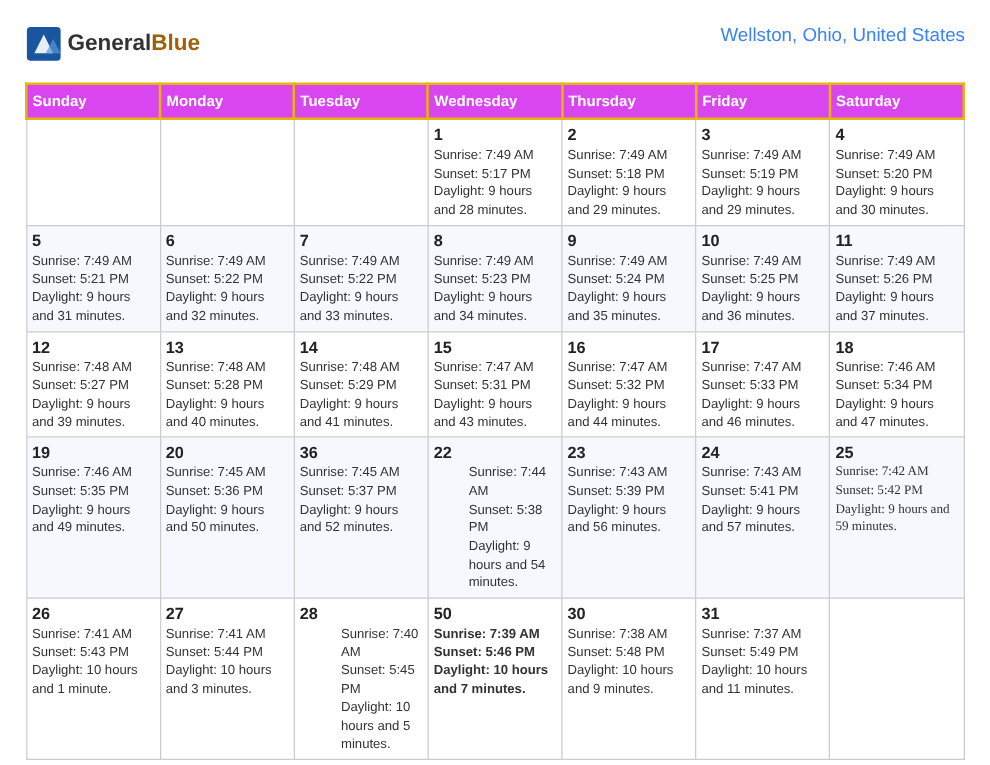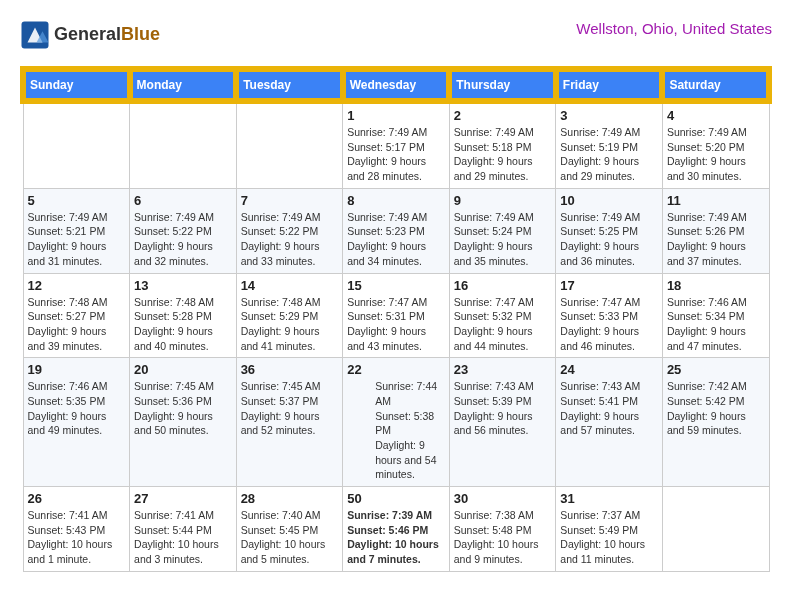--- a/index.html
+++ b/index.html
@@ -43,35 +43,35 @@
     .title-block {
       text-align: right;
     }
     .month-title {
       font-size: 32px;
       font-weight: bold;
       color: #333;
     }
     .location {
       font-size: 15px;
-      color: #a21caf;
+      color: #3b82f6;
     }
     .calendar {
       width: 100%;
       border-collapse: collapse;
       font-size: 11px;
     }
     .calendar th {
-      background-color: #3b82f6;
+      background-color: #d946ef;
       color: #fff;
       padding: 6px 4px;
       text-align: left;
       font-size: 12px;
       font-weight: bold;
-      border: 6px solid #eab308;
+      border: 2px solid #eab308;
     }
     .calendar td {
       border: 1px solid #ccc;
       vertical-align: top;
       padding: 4px;
       width: calc(100% / 7);
       min-height: 80px;
       background: #fff;
     }
     .calendar tr:nth-child(even) td {
@@ -274,41 +274,41 @@
 Daylight: 9 hours and 56 minutes.</div>
         </td>
         <td>
           <div class="day-num">24</div>
           <div class="day-detail" style="white-space: pre-line;">Sunrise: 7:43 AM
 Sunset: 5:41 PM
 Daylight: 9 hours and 57 minutes.</div>
         </td>
         <td>
           <div class="day-num">25</div>
-          <div class="day-detail" style="white-space: pre-line;">Sunrise: 7:42 AM
+          <div class="day-detail" style="white-space: pre-line; font-family: Liberation Serif, serif;">Sunrise: 7:42 AM
 Sunset: 5:42 PM
 Daylight: 9 hours and 59 minutes.</div>
         </td>
       </tr>
       <tr>
         <td>
           <div class="day-num">26</div>
           <div class="day-detail" style="white-space: pre-line;">Sunrise: 7:41 AM
 Sunset: 5:43 PM
 Daylight: 10 hours and 1 minute.</div>
         </td>
         <td>
           <div class="day-num">27</div>
           <div class="day-detail" style="white-space: pre-line;">Sunrise: 7:41 AM
 Sunset: 5:44 PM
 Daylight: 10 hours and 3 minutes.</div>
         </td>
         <td>
           <div class="day-num">28</div>
-          <div class="day-detail" style="white-space: pre-line;">Sunrise: 7:40 AM
+          <div class="day-detail" style="white-space: pre-line; margin-left: 33px;">Sunrise: 7:40 AM
 Sunset: 5:45 PM
 Daylight: 10 hours and 5 minutes.</div>
         </td>
         <td>
           <div class="day-num">50</div>
           <div class="day-detail" style="white-space: pre-line; font-weight: bold;">Sunrise: 7:39 AM
 Sunset: 5:46 PM
 Daylight: 10 hours and 7 minutes.</div>
         </td>
         <td>

